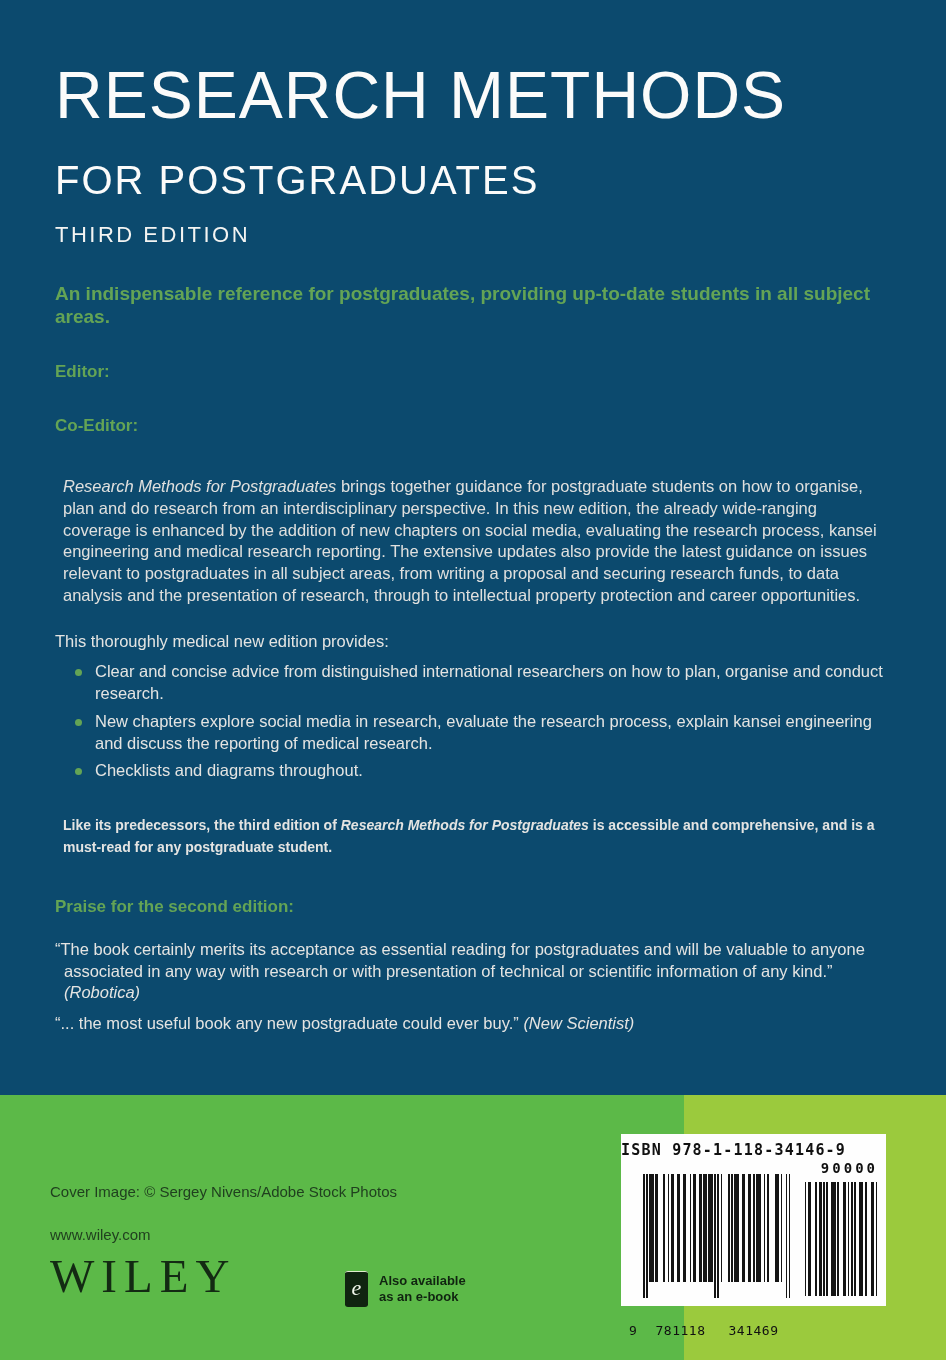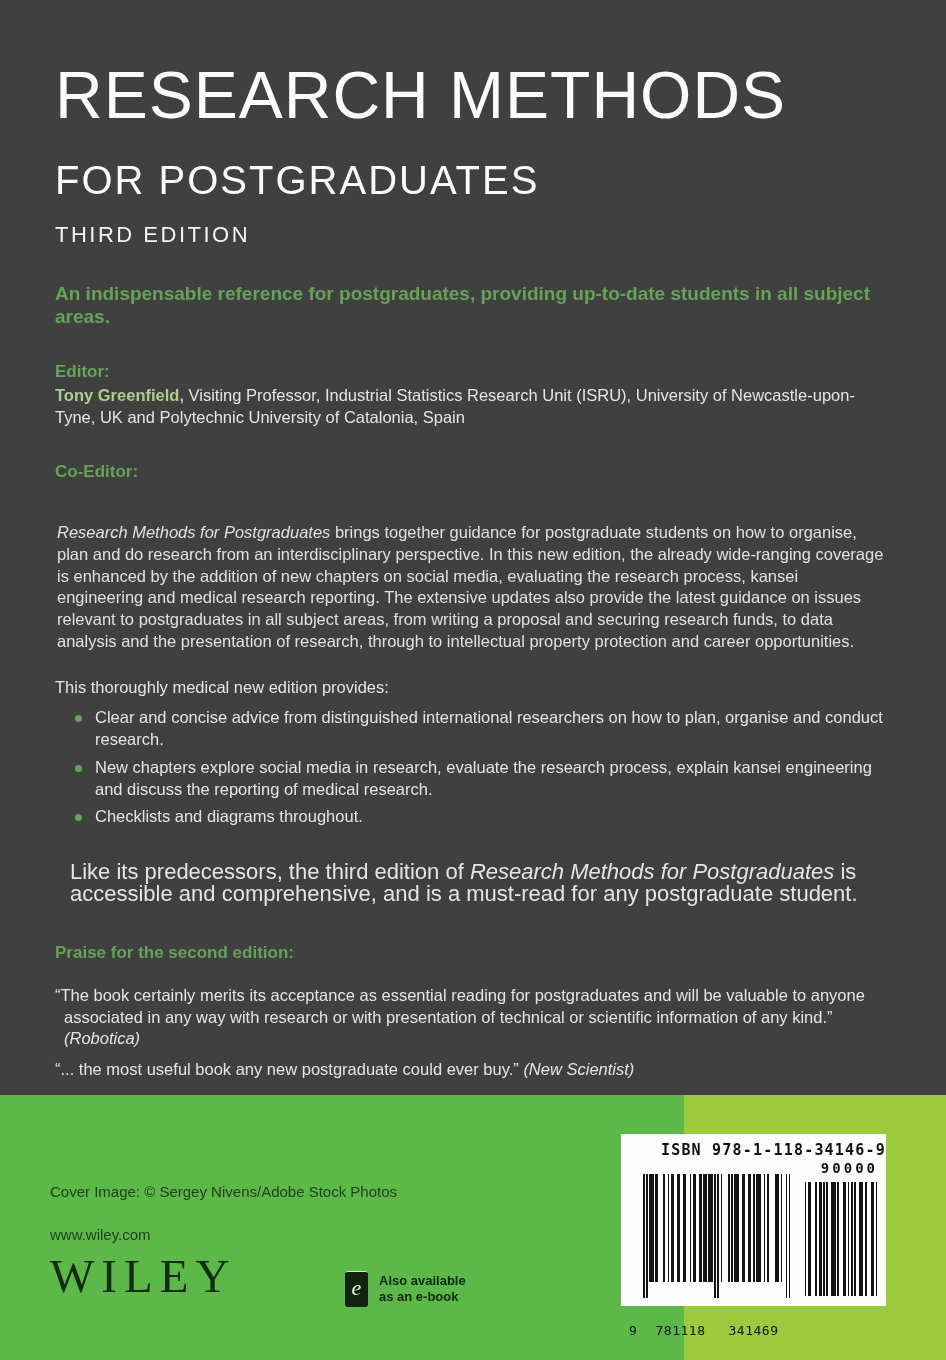--- a/index.html
+++ b/index.html
@@ -1,50 +1,50 @@
 <!DOCTYPE html>
 <html><head>
 <meta charset="utf-8">
 <style>
   html,body{margin:0;padding:0;background:#222;}
   .page{position:relative;width:946px;height:1360px;overflow:hidden;font-family:"Liberation Sans",sans-serif;}
 
   
-  .top{box-sizing:border-box;height:1095px;background:#404040;padding:62px 58px 0 55px;color:#e4e4e2;}
+  .top{box-sizing:border-box;height:1095px;background:#0c4a6e;padding:62px 58px 0 55px;color:#e4e4e2;}
   .title1{font-size:66px;line-height:1;font-weight:400;letter-spacing:1px;color:#fbfbfa;white-space:nowrap;}
   .title2{font-size:40px;line-height:1;font-weight:400;letter-spacing:2px;color:#fbfbfa;margin-top:32px;white-space:nowrap;}
   .edition{font-size:22px;line-height:1;font-weight:400;letter-spacing:2.5px;color:#f4f4f2;margin-top:24px;}
   .tagline{font-size:19px;line-height:23px;font-weight:bold;color:#64a455;margin:36px 0 0 0;max-width:840px;}
   .ed-label{font-size:17px;font-weight:bold;color:#64a455;margin-top:34px;}
   .ed-line{font-size:16.5px;line-height:21.5px;margin:3px 0 0 0;color:#e4e4e2;}
   .ed-name{font-weight:bold;color:#aecd89;}
-  .blurb{font-size:16.5px;line-height:21.8px;margin:40px 0 0 2px;color:#e0e0de;}
+  .blurb{font-size:16.5px;line-height:21.8px;margin:40px 0 0 8px;color:#e0e0de;}
   .btitle{font-style:italic;}
   .provides{font-size:16.5px;line-height:21.5px;margin:24px 0 0 0;}
   ul.points{list-style:none;margin:9px 0 0 0;padding:0;}
   ul.points li{position:relative;padding-left:40px;margin-bottom:6px;font-size:16.5px;line-height:21.8px;color:#e4e4e2;}
   ul.points li .dot{position:absolute;left:20px;top:8px;width:7px;height:7px;border-radius:50%;background:#64a455;}
-  .closing{font-size:22px;line-height:21.8px;margin:33px 0 0 15px;color:#e4e4e2;}
+  .closing{font-size:14px;line-height:21.8px;margin:33px 0 0 8px;color:#e4e4e2;font-weight:bold;}
   .praise{font-size:17px;font-weight:bold;color:#64a455;margin-top:38px;}
   .quote{font-size:16.5px;line-height:21.8px;margin:9px 0 0 0;color:#e4e4e2;}
   .quote2{margin-top:22px;padding-left:9px;text-indent:-9px;}
   .src{font-style:italic;}
 
   
   .footer{position:relative;height:265px;background:linear-gradient(90deg,#5cb948 0px,#5cb948 684px,#9bca3d 684px,#9bca3d 100%);}
   .credit{position:absolute;left:50px;top:88px;font-size:15px;color:#20401f;}
   .website{position:absolute;left:50px;top:131px;font-size:15px;color:#20401f;}
   .wiley{position:absolute;left:50px;top:158px;font-family:"Liberation Serif",serif;font-size:47px;line-height:1;letter-spacing:7px;color:#132a13;}
   .ebook{position:absolute;left:345px;top:176px;display:flex;align-items:center;}
   .ebook-ic{width:23px;height:33px;background:#102410;border-radius:3px;color:#f2f7ec;font-family:"Liberation Serif",serif;font-style:italic;font-size:22px;display:flex;align-items:center;justify-content:center;border-bottom:3px solid #102410;box-shadow:0 2px 0 -1px #dfeccd inset;}
   .ebook-tx{margin-left:11px;font-size:13px;line-height:16px;font-weight:bold;color:#102410;}
 
   
   .barcode-box{position:absolute;left:621px;top:39px;width:265px;height:172px;background:#fefefe;}
-  .isbn-label{position:absolute;top:7px;left:0;right:0;text-align:right;font-family:"DejaVu Sans Mono",monospace;font-size:15px;font-weight:bold;letter-spacing:1.2px;color:#111;white-space:nowrap;}
+  .isbn-label{position:absolute;top:7px;left:0;right:0;text-align:left;font-family:"DejaVu Sans Mono",monospace;font-size:15px;font-weight:bold;letter-spacing:1.2px;color:#111;white-space:nowrap;}
   .bc-main{position:absolute;left:22px;top:40px;width:148px;height:164px;}
   .bc-addon{position:absolute;left:182px;top:48px;width:75px;height:114px;}
   .bar{position:absolute;top:0;background:#141414;}
   .addon-price{position:absolute;top:-22px;left:0;width:100%;text-align:right;font-family:"DejaVu Sans Mono",monospace;font-size:14px;font-weight:bold;letter-spacing:3px;color:#111;}
   .bc-digit{position:absolute;top:149px;font-family:"DejaVu Sans Mono",monospace;font-size:13px;letter-spacing:0.5px;color:#111;}
   .bc-digit.lead{left:-14px;}
   .bc-digit.g1{left:5px;width:65px;text-align:center;}
   .bc-digit.g2{left:78px;width:65px;text-align:center;}
 </style>
 </head>
@@ -53,23 +53,20 @@
 <div class="page">
 
   <div class="top">
     <div class="title1">RESEARCH METHODS</div>
     <div class="title2">FOR POSTGRADUATES</div>
     <div class="edition">THIRD EDITION</div>
 
     <p class="tagline">An indispensable reference for postgraduates, providing up-to-date students in all subject areas.</p>
 
     <div class="ed-label">Editor:</div>
-    <p class="ed-line">
-      <span class="ed-name">Tony Greenfield,</span><span> Visiting Professor, Industrial Statistics Research Unit (ISRU), University of Newcastle-upon-Tyne, UK and Polytechnic University of Catalonia, Spain</span>
-    </p>
 
     <div class="ed-label">Co-Editor:</div>
 
     <p class="blurb">
       <span class="btitle">Research Methods for Postgraduates</span><span> brings together guidance for postgraduate students on how to organise, plan and do research from an interdisciplinary perspective. In this new edition, the already wide-ranging coverage is enhanced by the addition of new chapters on social media, evaluating the research process, kansei engineering and medical research reporting. The extensive updates also provide the latest guidance on issues relevant to postgraduates in all subject areas, from writing a proposal and securing research funds, to data analysis and the presentation of research, through to intellectual property protection and career opportunities.</span>
     </p>
 
     <p class="provides">This thoroughly medical new edition provides:</p>
 
     <ul class="points">

